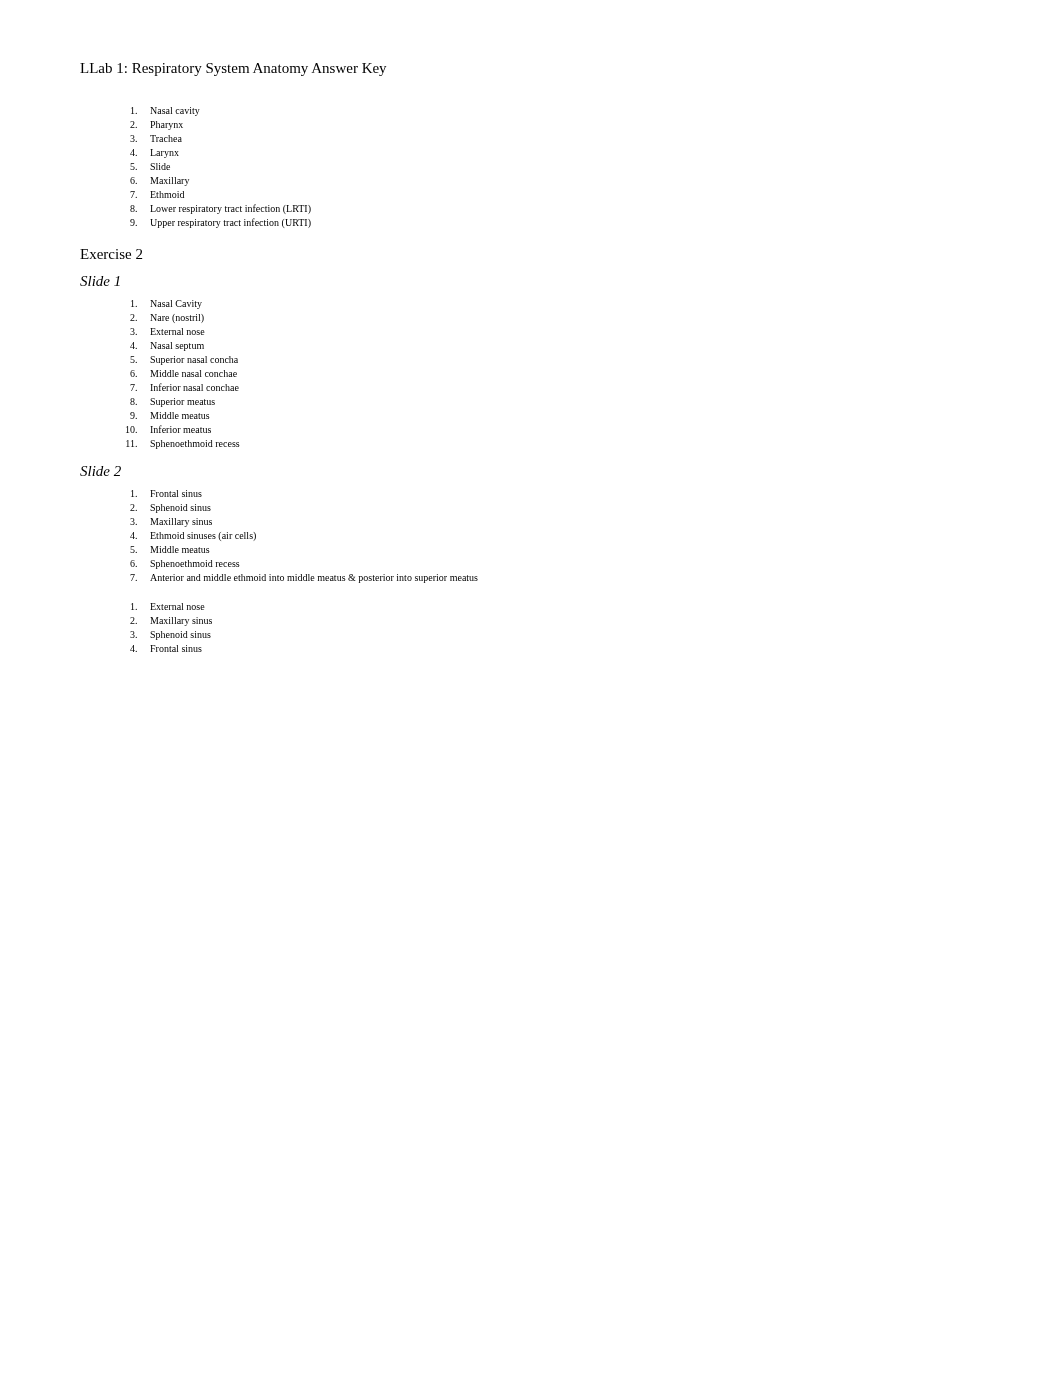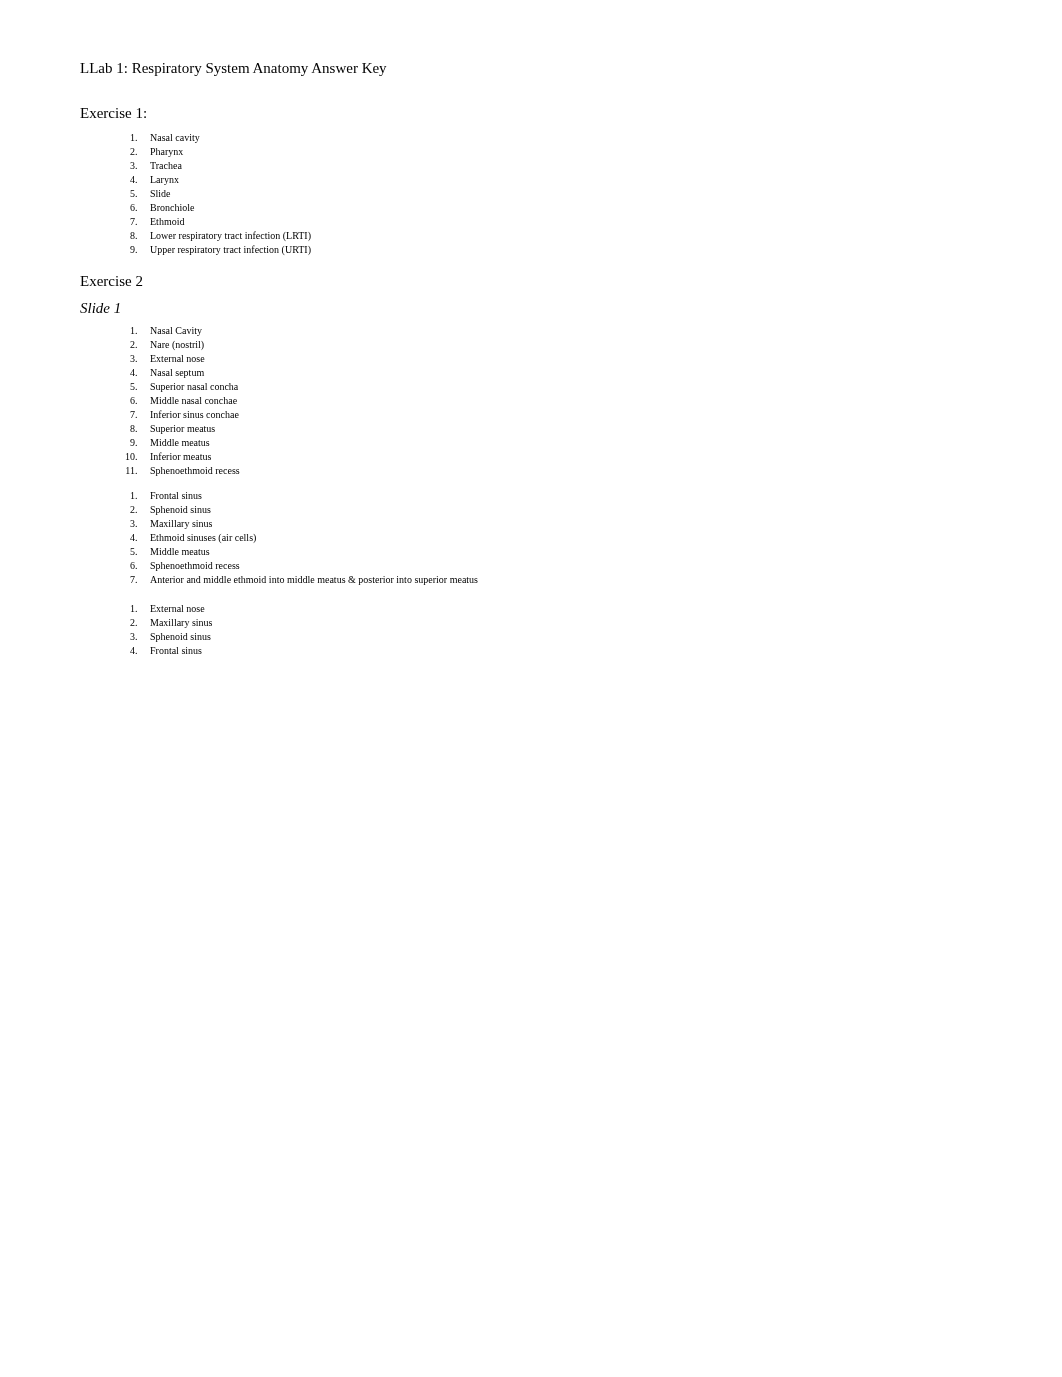--- a/index.html
+++ b/index.html
@@ -57,55 +57,55 @@
     .slide-block {
       margin-bottom: 14px;
     }
   </style>
 </head>
 <body>
 
 <div class="page-title">LLab 1: Respiratory System Anatomy Answer Key</div>
 
 <div class="exercise-block">
-  <div class="section-heading">Exercise 1:</div>
   <ol>
     <li>Nasal cavity</li>
     <li>Pharynx</li>
     <li>Trachea</li>
     <li>Larynx</li>
     <li>Slide</li>
-    <li>Bronchiole</li>
+    <li>Maxillary</li>
     <li>Ethmoid</li>
     <li>Lower respiratory tract infection (LRTI)</li>
     <li>Upper respiratory tract infection (URTI)</li>
   </ol>
 </div>
 
 <div class="exercise-block">
   <div class="section-heading">Exercise 2</div>
 
   <div class="slide-block">
     <div class="sub-heading">Slide 1</div>
     <ol>
       <li>Nasal Cavity</li>
       <li>Nare (nostril)</li>
       <li>External nose</li>
       <li>Nasal septum</li>
       <li>Superior nasal concha</li>
       <li>Middle nasal conchae</li>
-      <li>Inferior sinus conchae</li>
+      <li>Inferior nasal conchae</li>
       <li>Superior meatus</li>
       <li>Middle meatus</li>
       <li>Inferior meatus</li>
       <li>Sphenoethmoid recess</li>
     </ol>
   </div>
 
   <div class="slide-block">
+    <div class="sub-heading">Slide 2</div>
     <ol>
       <li>Frontal sinus</li>
       <li>Sphenoid sinus</li>
       <li>Maxillary sinus</li>
       <li>Ethmoid sinuses (air cells)</li>
       <li>Middle meatus</li>
       <li>Sphenoethmoid recess</li>
       <li>Anterior and middle ethmoid into middle meatus &amp; posterior into superior meatus</li>
     </ol>
   </div>

